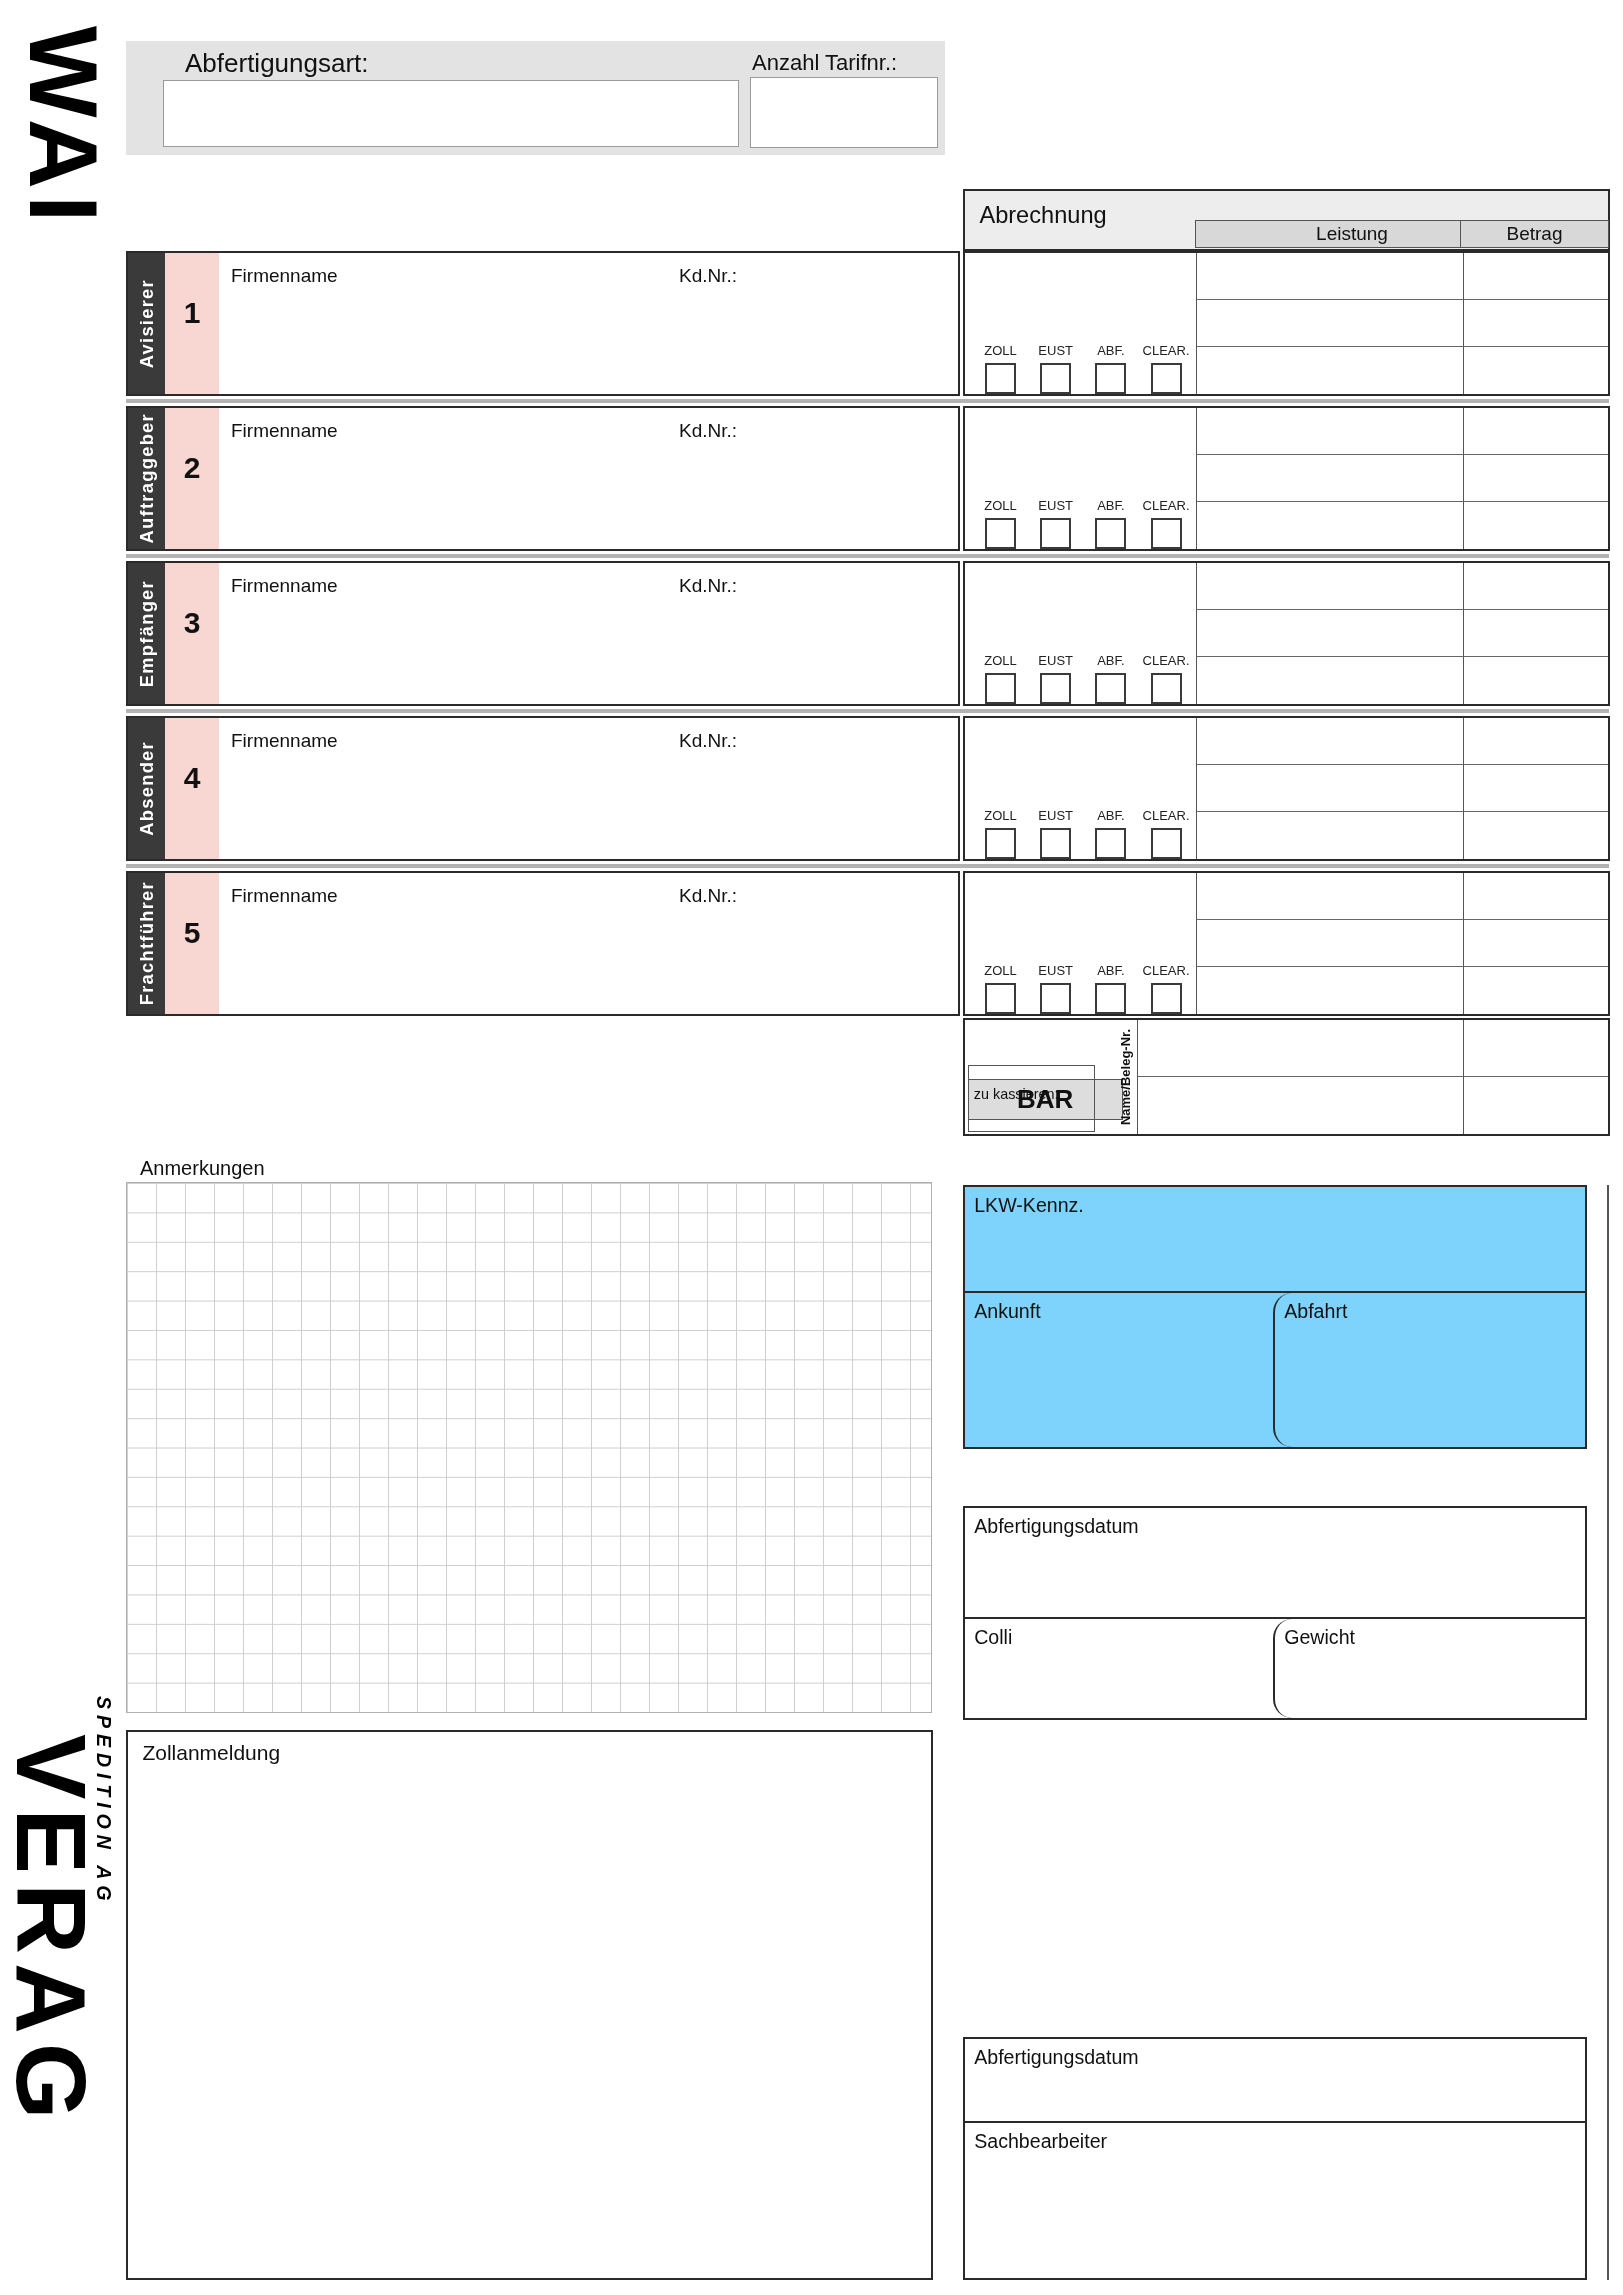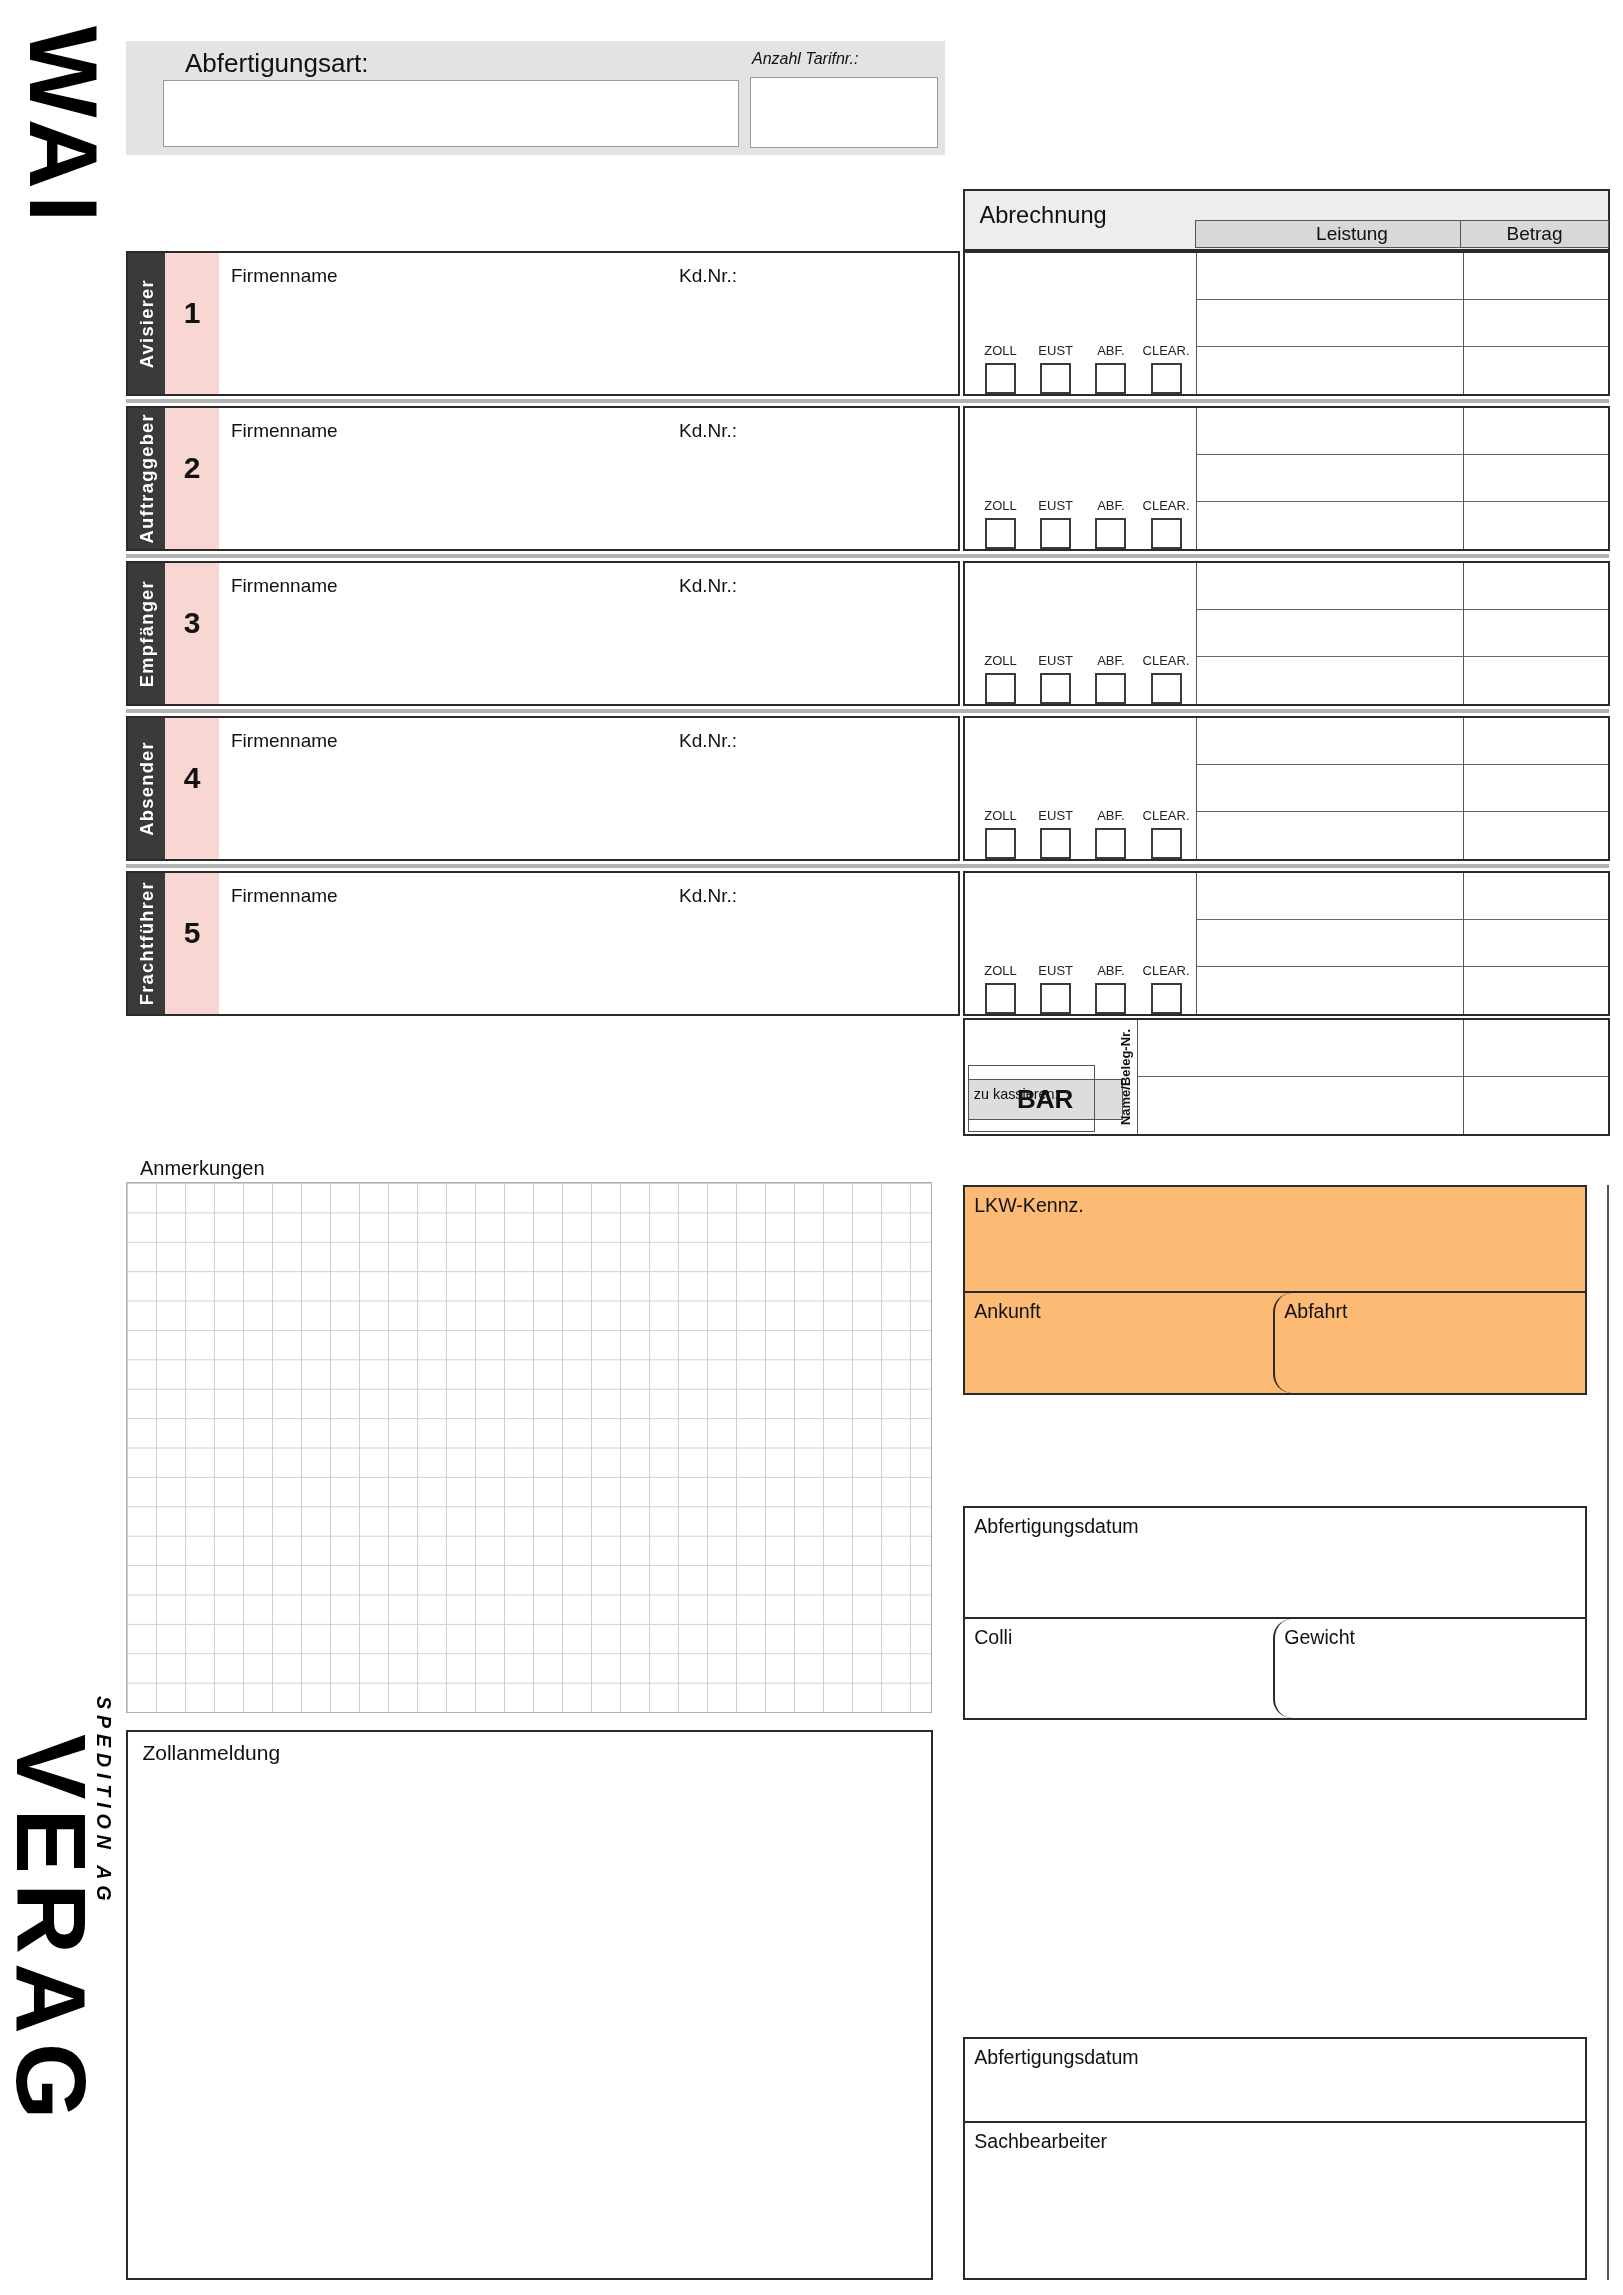--- a/index.html
+++ b/index.html
@@ -10,21 +10,21 @@
   .vtext-up { writing-mode:vertical-rl; transform:rotate(180deg); }
 
   
   .wai { left:18.3px; top:26px; width:89px; height:252px; display:flex; justify-content:center; }
   .wai-text { writing-mode:vertical-rl; font-size:97px; font-weight:bold; letter-spacing:6.5px; color:#000; }
 
   
   .gray-band { left:126px; top:41px; width:819px; height:114px; background:#e3e3e3; }
   .ab-label { position:absolute; left:59px; top:7.2px; font-size:26px; }
   .ab-input { position:absolute; left:37px; top:39px; width:576px; height:67px; background:#fff; border:1.3px solid #9a9a9a; }
-  .anz-label { position:absolute; left:626px; top:9.2px; font-size:16px;font-style:italic; }
+  .anz-label { position:absolute; left:626px; top:9.2px; font-size:22px; }
   .anz-input { position:absolute; left:624px; top:36px; width:188px; height:71px; background:#fff; border:1.3px solid #9a9a9a; }
 
   
   .filiale-box { left:963px; top:33px; width:647px; height:122px; border:2px solid #2a2a2a; background:#fff; }
   .fil-label { position:absolute; left:10.5px; top:7.9px; font-size:19.6px; }
   .fil-divider { position:absolute; left:157px; top:0; width:2px; height:100%; background:#2a2a2a; }
   .pos-label { position:absolute; left:169px; top:7.9px; font-size:20px; }
   .fil-field { position:absolute; left:0; top:0; width:157px; height:100%; }
   .pos-field { position:absolute; left:159px; top:0; right:0; height:100%; }
 
@@ -76,21 +76,21 @@
 
   
   .anm-label { left:140px; top:1157px; font-size:20px; }
   .anm-grid { left:126px; top:1182px; width:806px; height:531px; border:1.3px solid #b0b0b0; background:#fff;
               background-image:linear-gradient(to right,#cfcfcf 1.3px,transparent 1.3px),
                                linear-gradient(to bottom,#cfcfcf 1.3px,transparent 1.3px);
               background-size:29px 29.4px; }
 
   
   .box-label { position:absolute; left:9.2px; top:6.5px; font-size:19.6px; color:#111; }
-  .lkw-box  { left:963px; top:1185px; width:624px; height:210px; border:2px solid #2a2a2a; background:#fdba74; }
+  .lkw-box  { left:963px; top:1185px; width:624px; height:264px; border:2px solid #2a2a2a; background:#7dd3fc; }
   .lkw-field { position:absolute; left:0; top:34px; right:0; height:68px; }
   .split-row { position:absolute; left:0; right:0; bottom:0; border-top:2px solid #2a2a2a; display:flex; }
   .lkw-box .split-row { top:104px; }
   .ware-box { left:963px; top:1506px; width:624px; height:214px; border:2px solid #2a2a2a; background:#fff; }
   .ware-box .split-row { top:109px; }
   .ware-field { position:absolute; left:0; top:34px; right:0; height:72px; }
   .cell { position:relative;border-radius:19px; }
   .cell.a { width:308px; flex:none; }
   .cell.b2 { flex:1; border-left:2px solid #2a2a2a; }
   .edge-line { left:1607px; top:1185px; width:2px; height:1095px; background:#555; }

